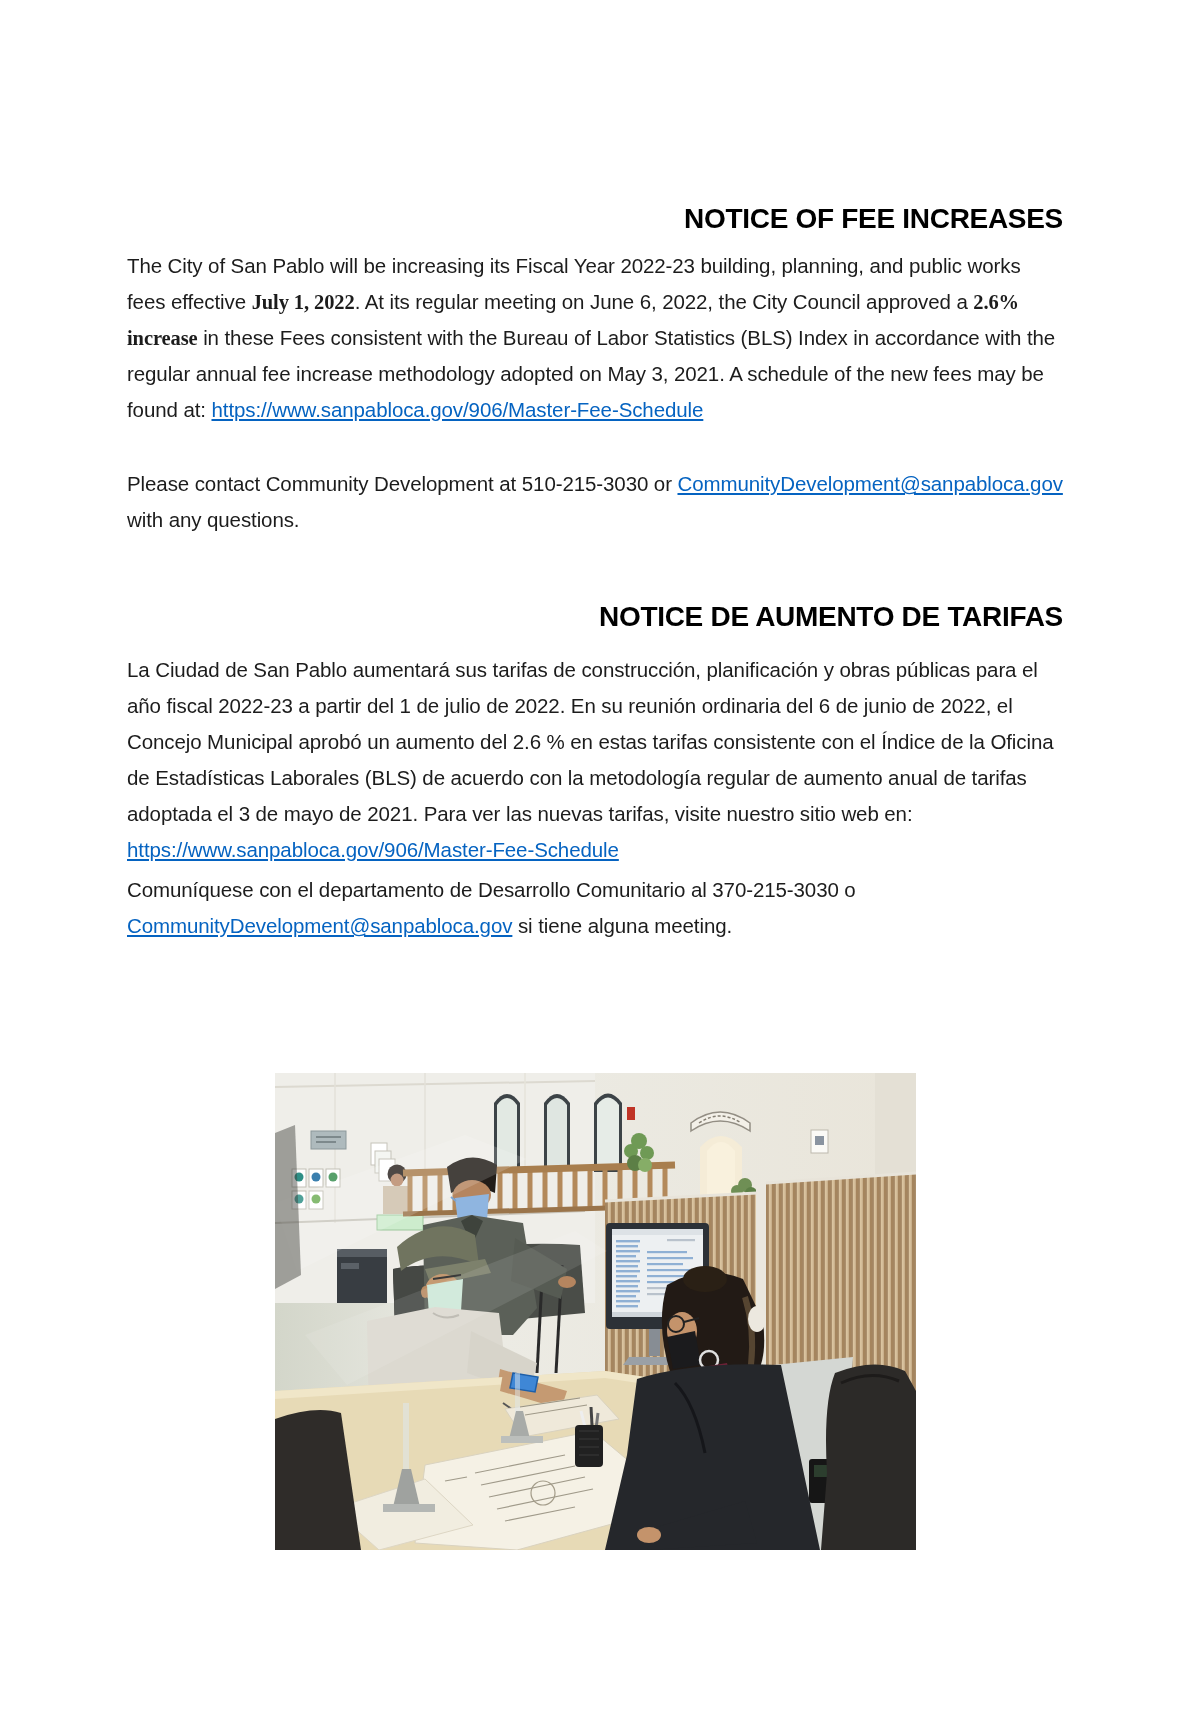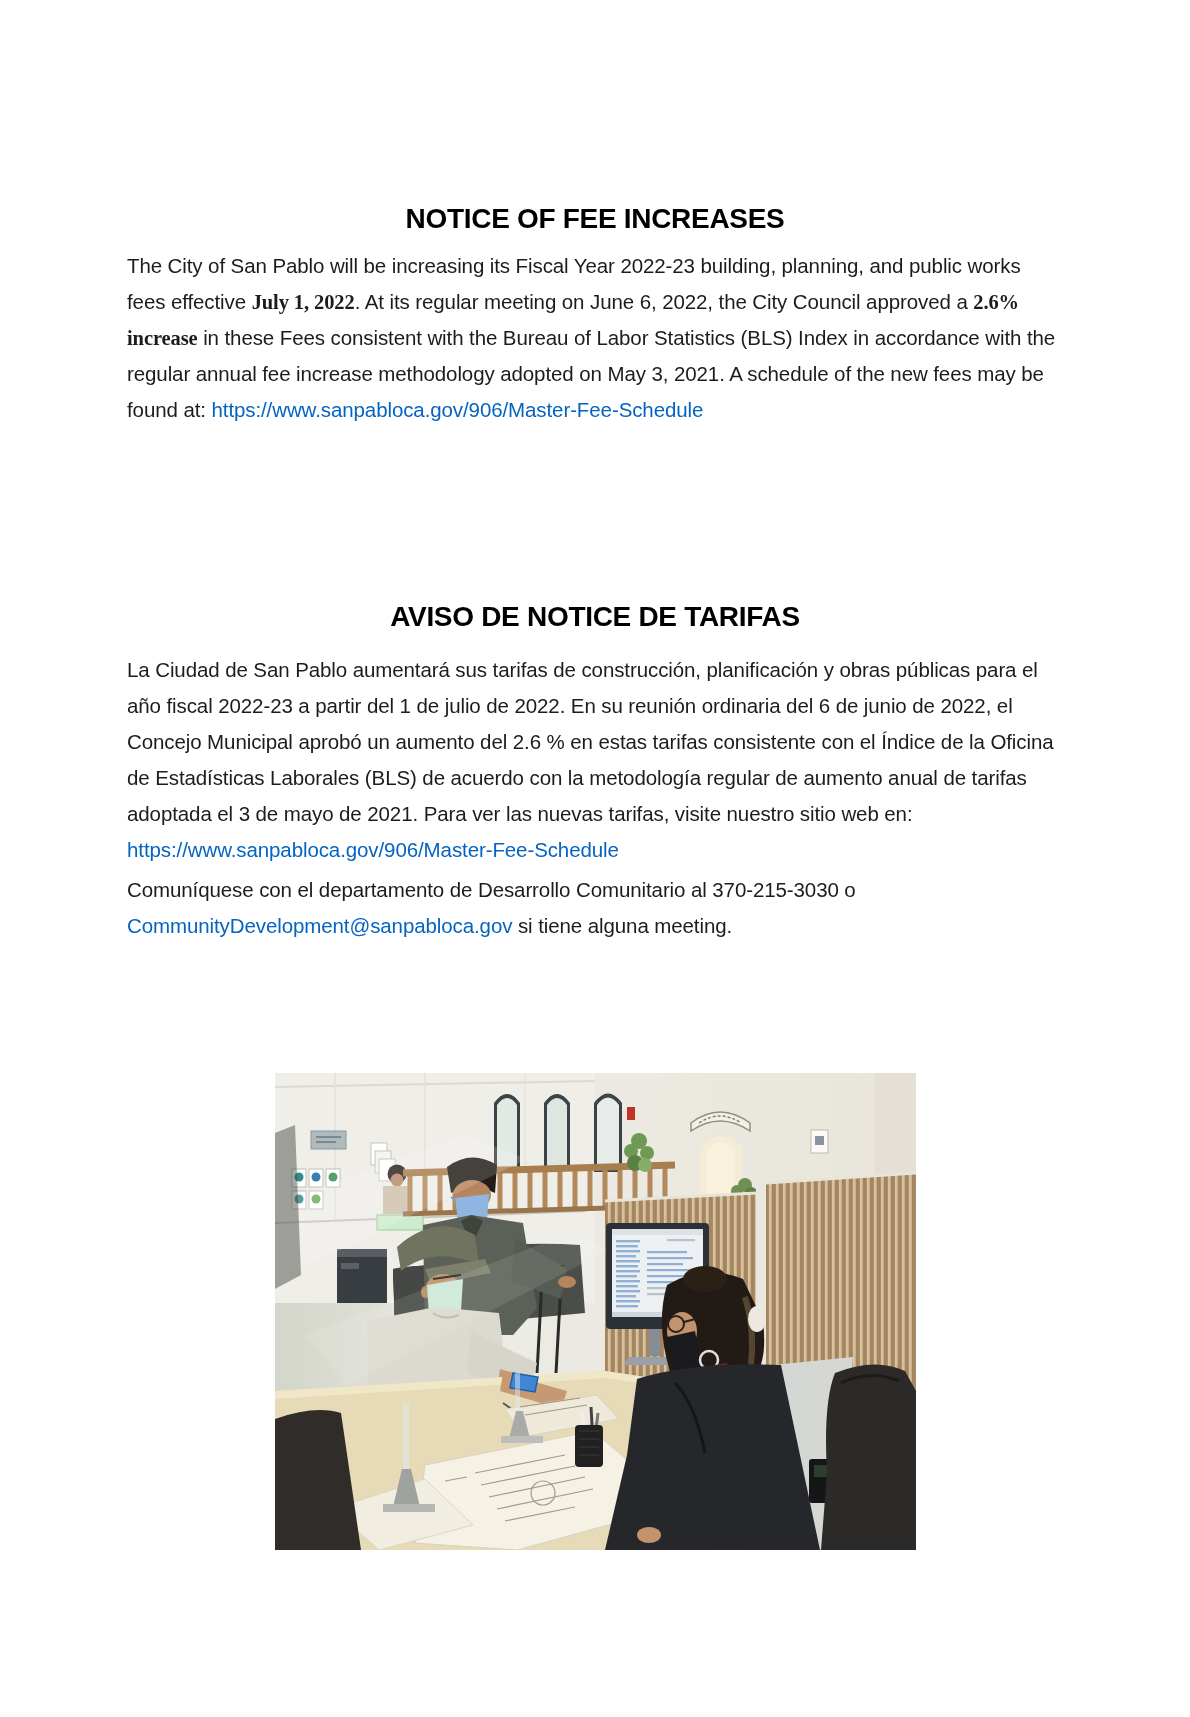--- a/index.html
+++ b/index.html
@@ -1,43 +1,44 @@
 <!DOCTYPE html>
 <html><head>
 <meta charset="utf-8">
 <style>
   html,body { margin:0; padding:0; background:#ffffff; }
   .page {
     position:relative; width:1190px; height:1717px; background:#ffffff;
     font-family:"Liberation Sans", sans-serif; color:#1c1c1c; overflow:hidden;
   }
   .doc-title {
-    position:absolute; left:127px; width:936px; text-align:center;
+    position:absolute; left:127px; width:936px; text-align:right;
     font-size:28px; font-weight:bold; color:#000000; letter-spacing:-0.3px;
   }
   .para {
     position:absolute; left:127px; width:936px;
     font-size:20.5px; line-height:36px; letter-spacing:-0.1px;
   }
   .bold-seg { font-weight:bold;font-family:Liberation Serif, serif; }
-  a.doc-link { color:#0563C1; cursor:pointer;margin-top:44px; }
+  a.doc-link { color:#0563C1; text-decoration:underline; cursor:pointer;margin-top:44px; }
   .photo-wrap { position:absolute; left:275px; top:1073px; width:641px; height:477px; }
   .photo-wrap svg { display:block; }
 </style>
 </head>
 <body>
 
 <div class="page">
 
   <div class="doc-title" style="top:203px;">NOTICE OF FEE INCREASES</div>
 
   <div class="para" style="top:248px;"><span>The City of San Pablo will be increasing its Fiscal Year 2022-23 building, planning, and public works fees effective </span><span class="bold-seg">July 1, 2022</span><span>.   At its regular meeting on June 6, 2022, the City Council approved a </span><span class="bold-seg">2.6% increase</span><span> in these Fees consistent with the Bureau of Labor Statistics (BLS) Index in accordance with the regular annual fee increase methodology adopted on May 3, 2021.  A schedule of the new fees may be found at:  </span><a class="doc-link">https://www.sanpabloca.gov/906/Master-Fee-Schedule</a></div>
 
-
-  <div class="doc-title" style="top:601px;">AVISO DE NOTICE DE TARIFAS</div>
+  <div class="para" style="top:466px;"><span>Please contact Community Development at 510-215-3030 or </span><a class="doc-link">CommunityDevelopment@sanpabloca.gov</a><span> with any questions.</span></div>
+
+  <div class="doc-title" style="top:601px;">NOTICE DE AUMENTO DE TARIFAS</div>
 
   <div class="para" style="top:652px;"><span>La Ciudad de San Pablo aumentará sus tarifas de construcción, planificación y obras públicas para el año fiscal 2022-23 a partir del 1 de julio de 2022. En su reunión ordinaria del 6 de junio de 2022, el Concejo Municipal aprobó un aumento del 2.6 % en estas tarifas consistente con el Índice de la Oficina de Estadísticas Laborales (BLS) de acuerdo con la metodología regular de aumento anual de tarifas adoptada el 3 de mayo de 2021. Para ver las nuevas tarifas, visite nuestro sitio web en: </span><a class="doc-link">https://www.sanpabloca.gov/906/Master-Fee-Schedule</a></div>
 
   <div class="para" style="top:872px;"><span>Comuníquese con el departamento de Desarrollo Comunitario al 370-215-3030 o </span><a class="doc-link">CommunityDevelopment@sanpabloca.gov</a><span>  si tiene alguna meeting.</span></div>
 
   <div class="photo-wrap">
     <svg viewBox="0 0 641 477" width="641" height="477" xmlns="http://www.w3.org/2000/svg">
       <defs>
         <linearGradient id="wallgrad" x1="0" y1="0" x2="1" y2="0">
           <stop offset="0" stop-color="#d3d6ca"></stop>

